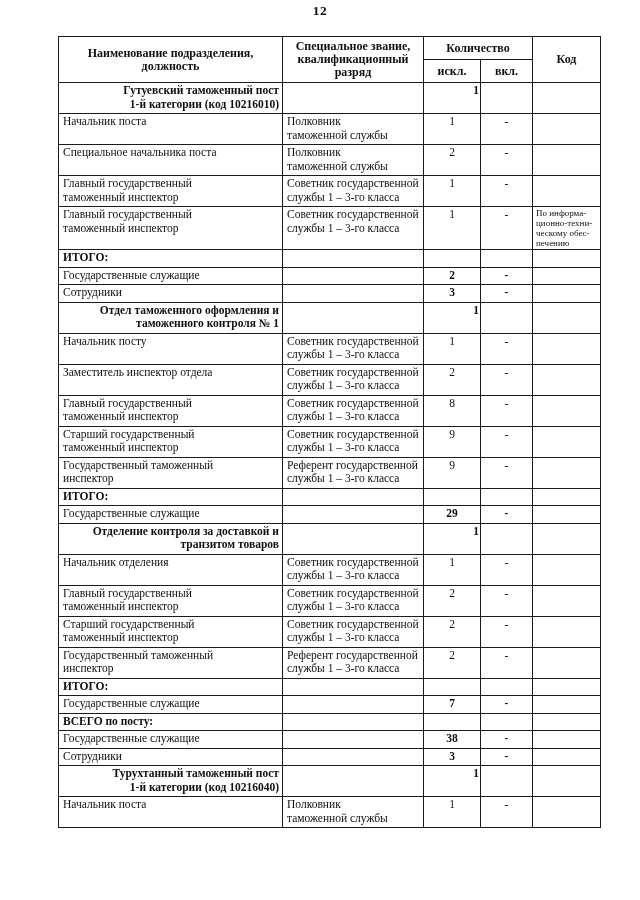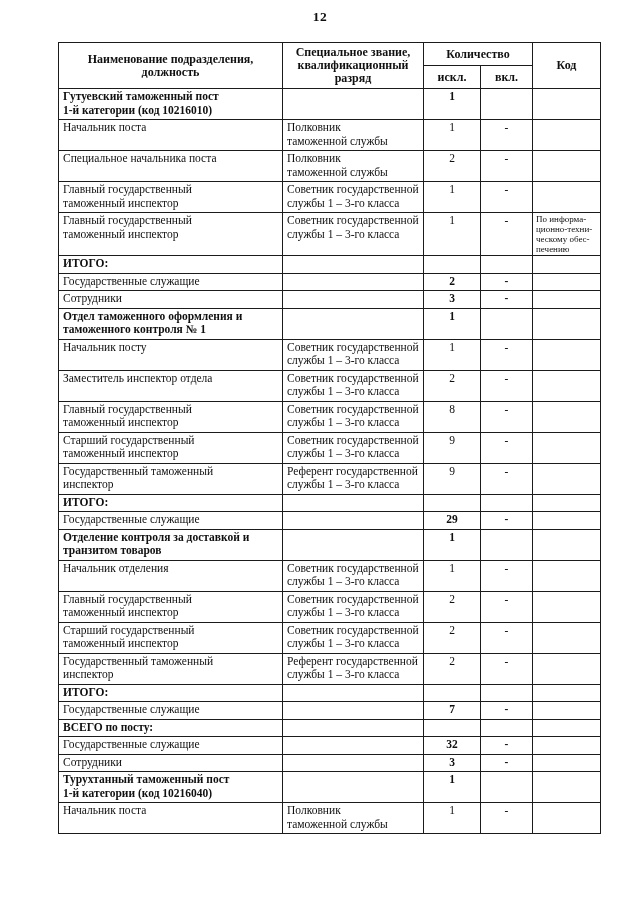--- a/index.html
+++ b/index.html
@@ -2,21 +2,21 @@
 <html><head>
 <meta charset="utf-8">
 <style>
   html,body{margin:0;padding:0;}
   body{
     width:640px;height:900px;background:#ffffff;
     font-family:"Liberation Serif","DejaVu Serif",serif;
     color:#101010;position:relative;overflow:hidden;
   }
   .page-number{
-    text-align:center;padding-top:9px;font-size:13.5px;font-weight:bold;
+    text-align:center;padding-top:3px;font-size:13.5px;font-weight:bold;
     letter-spacing:.5px;
   }
   .doc-title{
     margin-top:17px;text-align:center;font-weight:bold;font-size:12.5px;
     line-height:15px;
   }
   .doc-title div{white-space:pre;}
   .table-wrap{margin:13px 0 0 58px;}
   table{
     border-collapse:collapse;table-layout:fixed;width:542px;
@@ -30,21 +30,21 @@
   }
   th{
     text-align:center;vertical-align:middle;font-weight:bold;
     padding:3px 8px;line-height:13px;font-size:12px;
   }
   td.num{text-align:center;padding:1px 1px 2px 1px;}
   td.code-cell{
     font-size:9px;line-height:10px;padding:1px 1px 1px 3px;
     overflow-wrap:break-word;word-break:break-word;white-space:normal;
   }
-  tr.section td.name-cell,tr.section td.num{font-weight:bold;}
+  tr.section td.name-cell,tr.section td.num{font-weight:bold;text-align:right;}
   tr.total td.name-cell{font-weight:bold;}
   tr.summary td.num{font-weight:bold;}
   tr.normal td{height:26px;}
   tr.oneline td{height:12px;font-family:Liberation Serif, serif;}
 </style>
 </head>
 <body>
 
 <div class="page-number">12</div>
 
@@ -264,21 +264,21 @@
         <tr class="total">
     <td class="name-cell">ВСЕГО по посту:</td>
     <td class="rank-cell"></td>
     <td class="num"></td>
     <td class="num"></td>
     <td class="code-cell"></td>
   </tr>
         <tr class="summary oneline">
     <td class="name-cell">Государственные служащие</td>
     <td class="rank-cell"></td>
-    <td class="num">32</td>
+    <td class="num">38</td>
     <td class="num">-</td>
     <td class="code-cell"></td>
   </tr>
         <tr class="summary oneline">
     <td class="name-cell">Сотрудники</td>
     <td class="rank-cell"></td>
     <td class="num">3</td>
     <td class="num">-</td>
     <td class="code-cell"></td>
   </tr>

